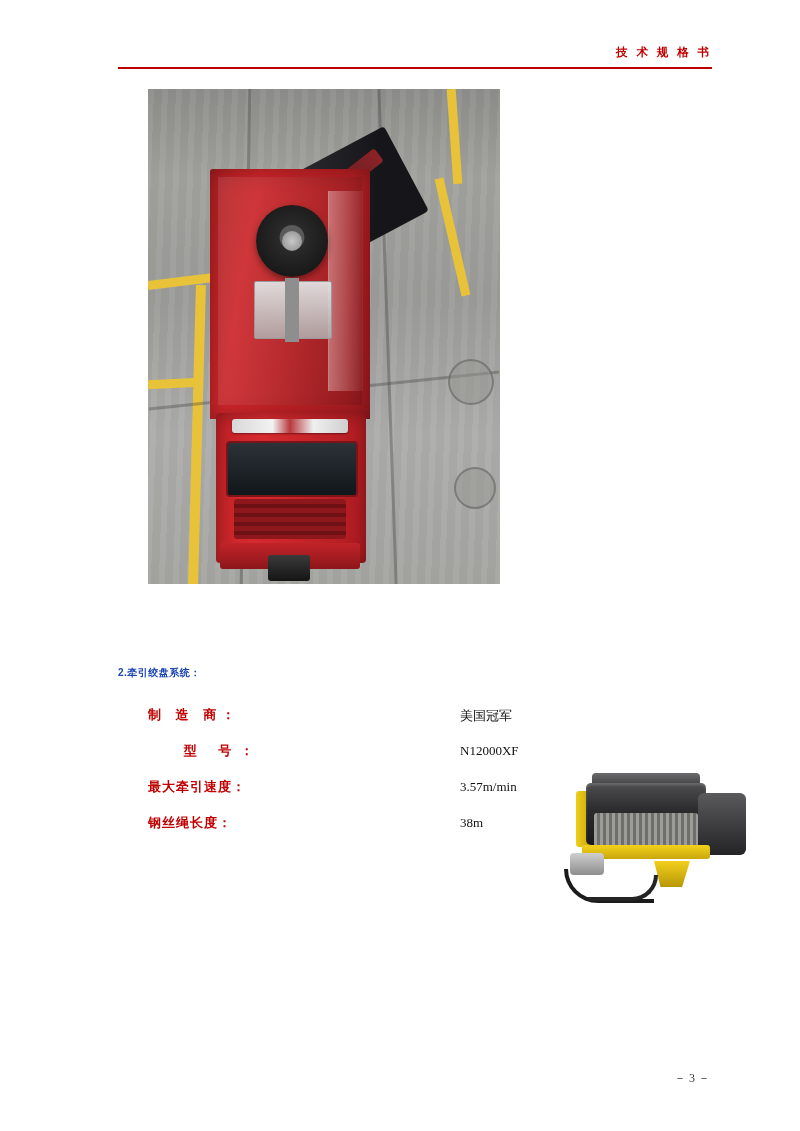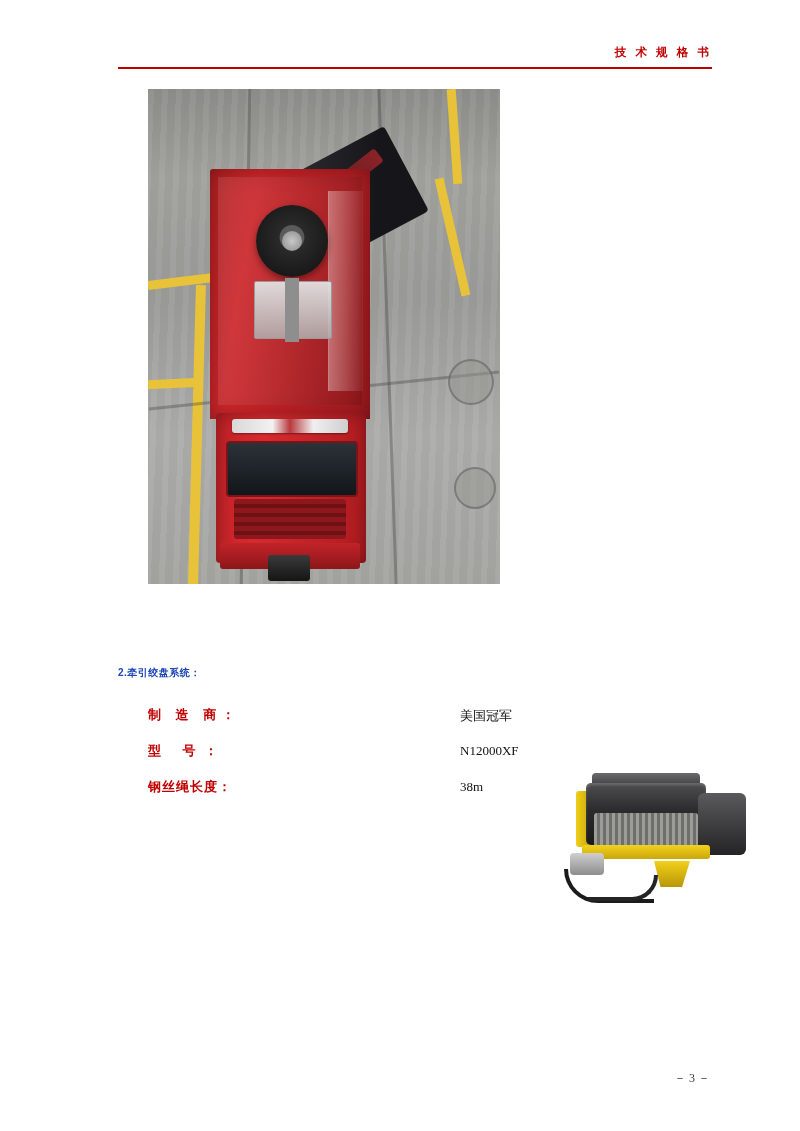--- a/index.html
+++ b/index.html
@@ -13,21 +13,21 @@
     position: relative;
     font-family: "Liberation Serif", serif;
     overflow: hidden;
   }
 
   
   .header-title {
     position: absolute;
     top: 45px;
     right: 88px;
-    font-family: Liberation Sans, sans-serif;
+    font-family: Liberation Serif, serif;
     font-size: 11.5px;
     font-weight: bold;
     color: #c00000;
     letter-spacing: 3px;
   }
   .header-rule {
     position: absolute;
     top: 67px;
     left: 118px;
     width: 594px;
@@ -225,21 +225,21 @@
     left: 0;
     top: 4px;
     width: 150px;
     font-family: "Liberation Sans", sans-serif;
     font-size: 13px;
     font-weight: bold;
     color: #c00000;
     letter-spacing: 1px;
   }
   .spec-label.sp5 { letter-spacing: 5.5px; }
-  .spec-label.sp6 { letter-spacing: 9px; }
+  .spec-label.sp6 { letter-spacing: 9px; text-align: center; }
   .spec-value {
     position: absolute;
     left: 312px;
     top: 5px;
     font-family: "Liberation Serif", serif;
     font-size: 13px;
     color: #111111;
     white-space: nowrap;
   }
 
@@ -374,20 +374,24 @@
     <div class="spec-value">美国冠军</div>
   </div>
 
   <div class="spec-row">
     <div class="spec-label sp6">型  号：</div>
     <div class="spec-value">N12000XF</div>
   </div>
 
 
 
+  <div class="spec-row">
+    <div class="spec-label">最大牵引速度：</div>
+    <div class="spec-value">3.57m/min</div>
+  </div>
 
 
   <div class="spec-row">
     <div class="spec-label">钢丝绳长度：</div>
     <div class="spec-value">38m</div>
   </div>
 
 
 </div>
 

